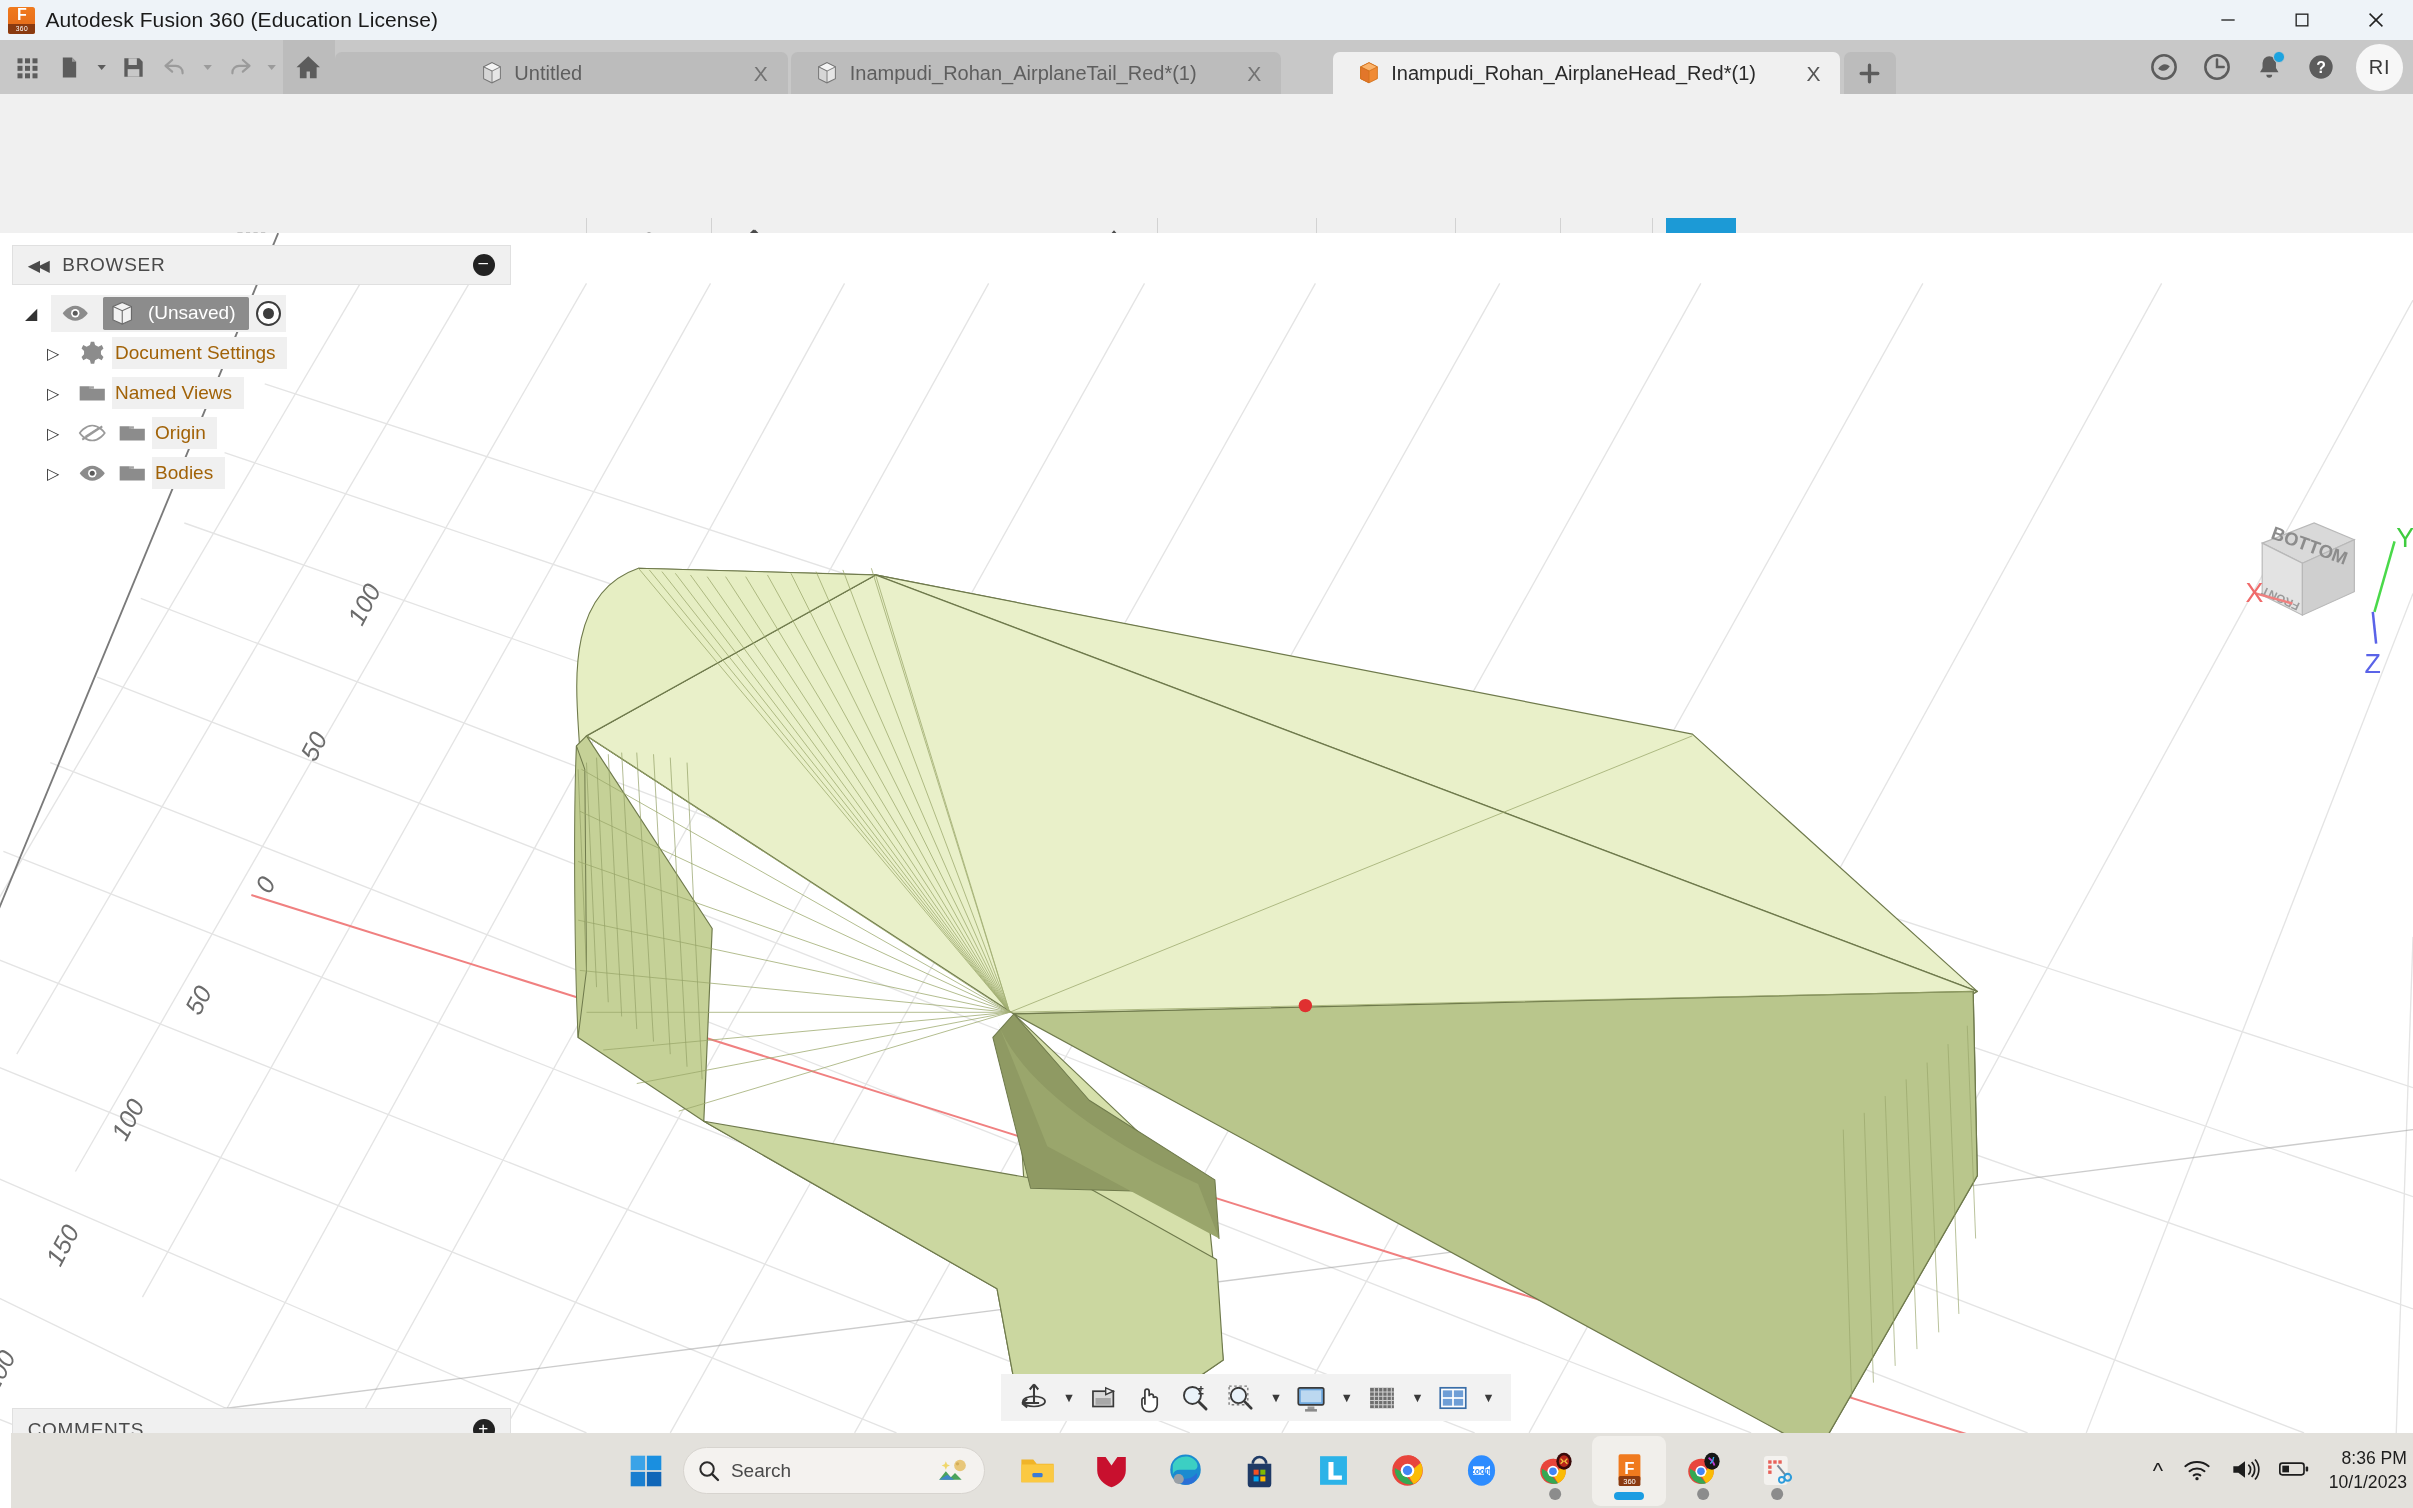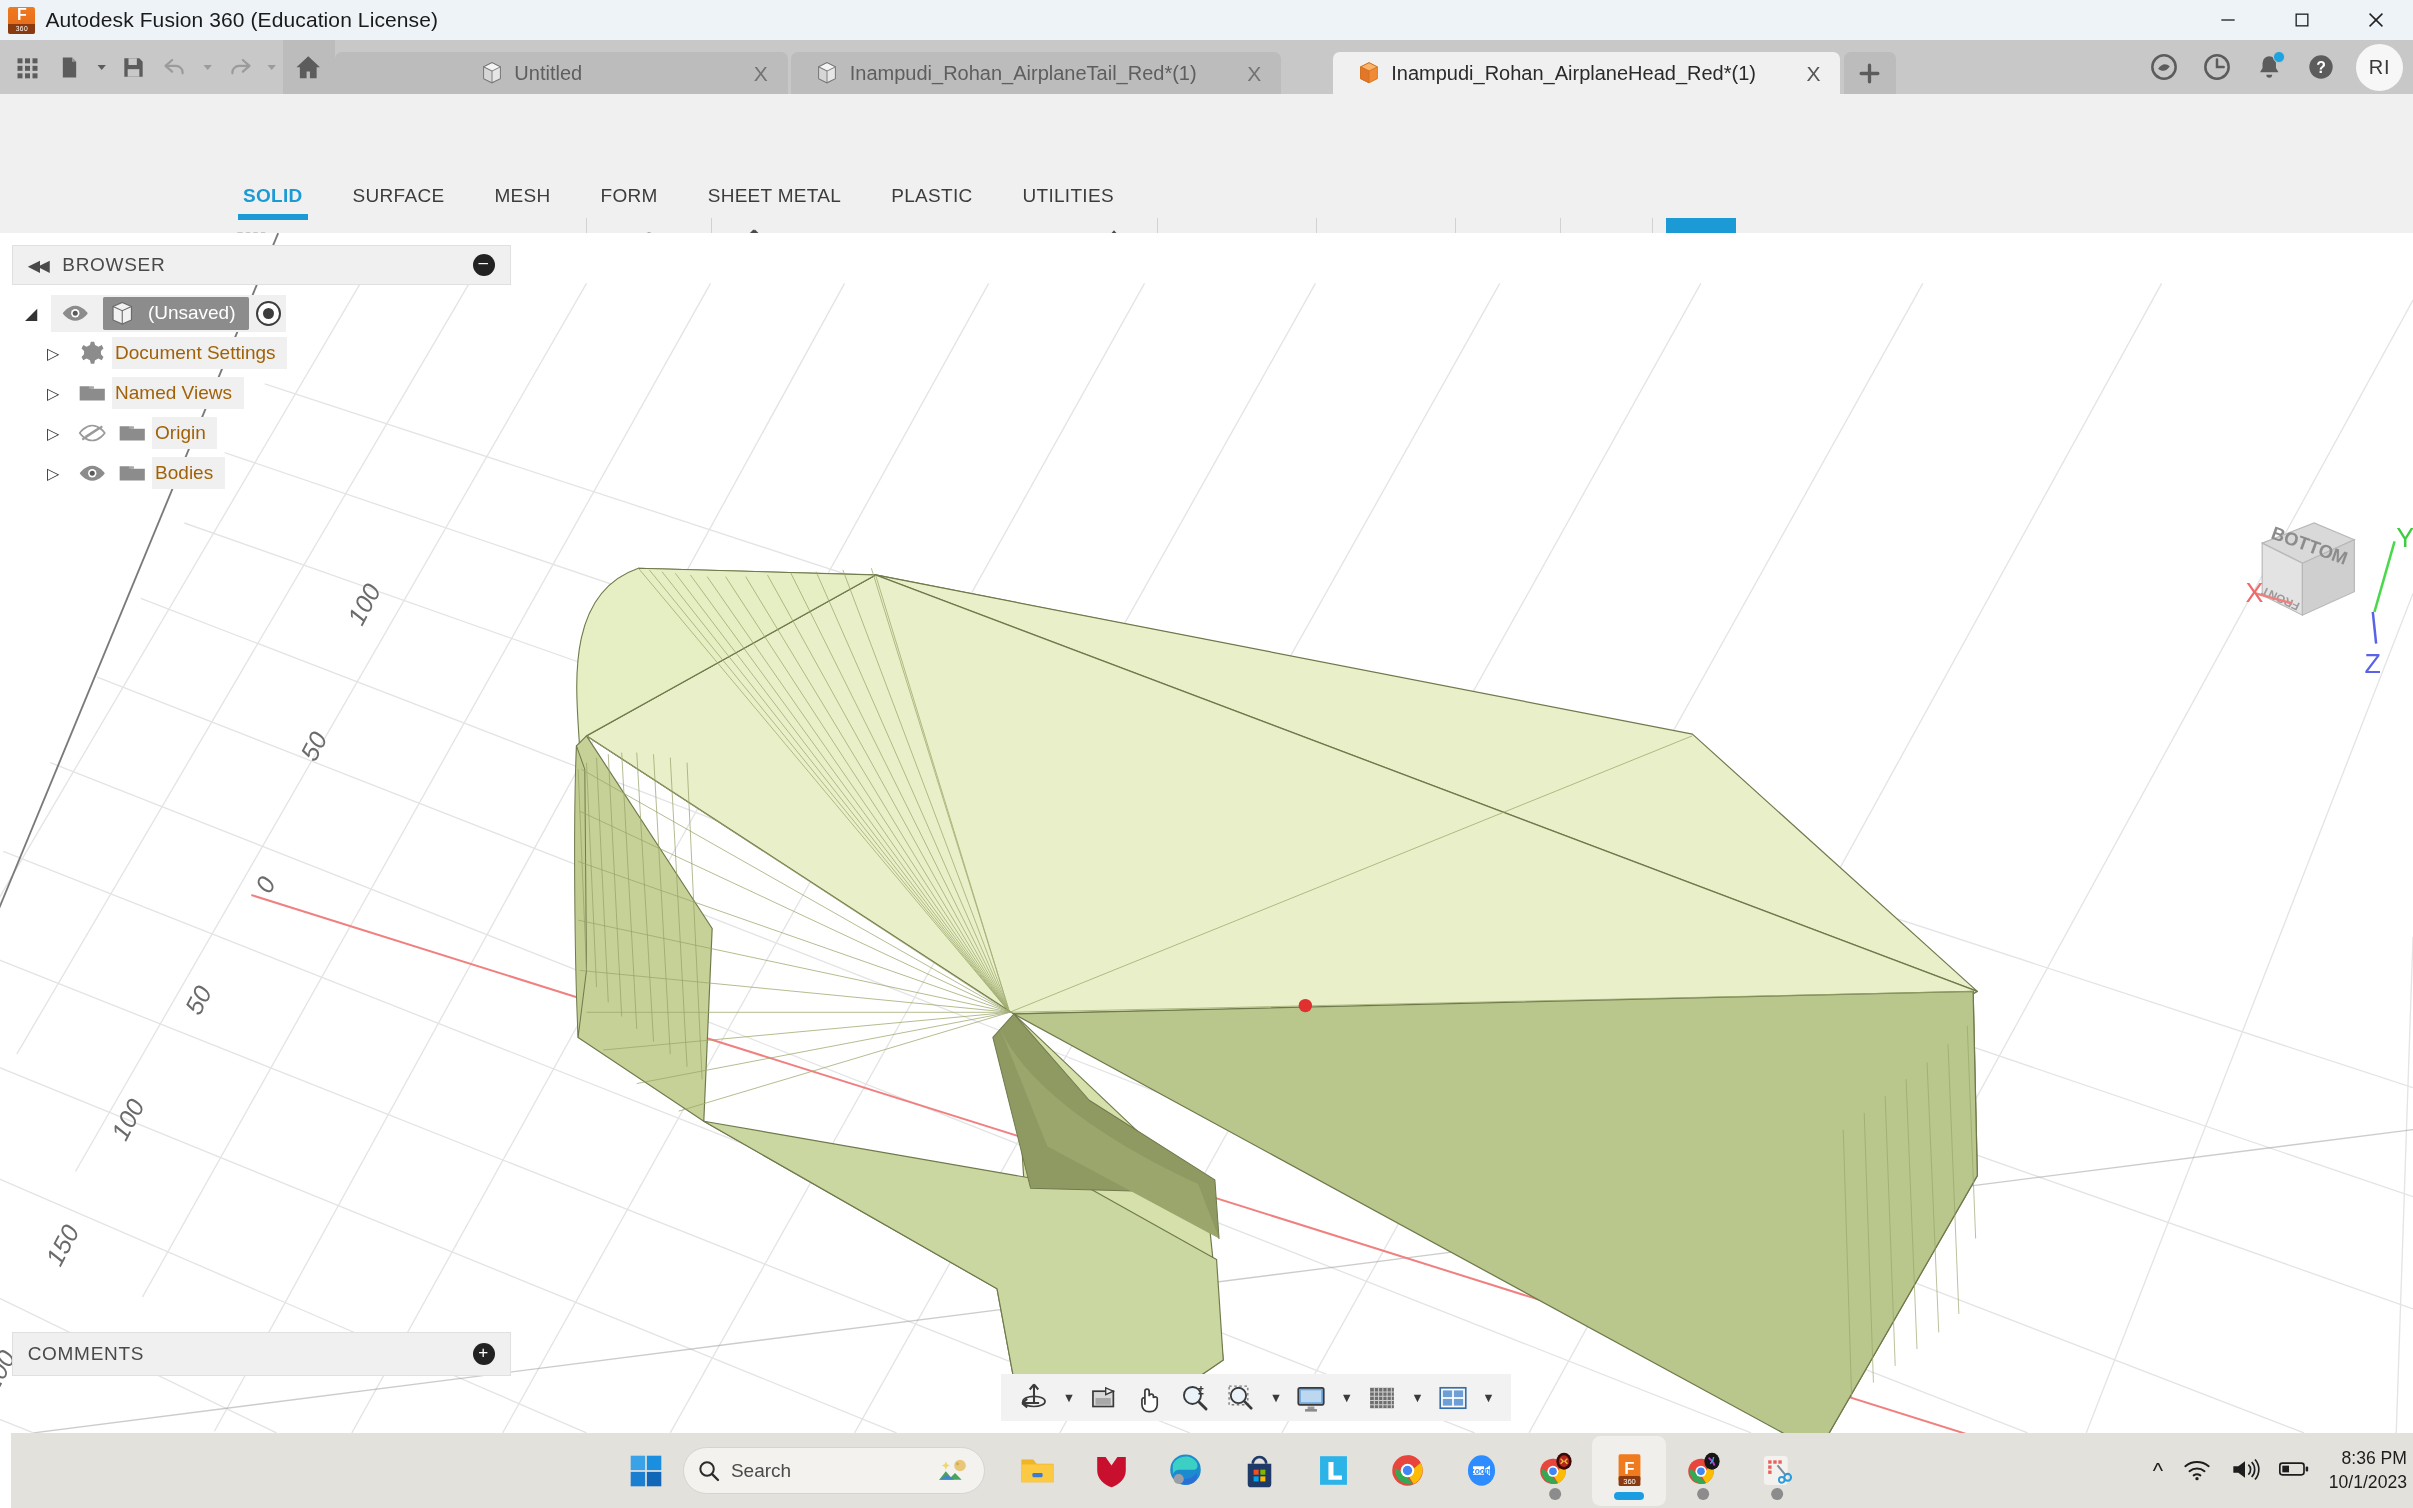--- a/index.html
+++ b/index.html
@@ -167,21 +167,21 @@
   .tnode.root .rootchip .rlabel { font-size: 19px; color: #ffffff; }
   .tnode.root .rootwrap { display: flex; align-items: center; background: #f0f0f0; padding: 1.7px 5px; gap: 7px;}
   .radio-dot {
     width: 25px; height: 25px; border-radius: 50%; border: 2.5px solid #3d3d3d; background: #fff;
     display: flex; align-items: center; justify-content: center;
   }
   .radio-dot i { width: 11.7px; height: 11.7px; border-radius: 50%; background: #3d3d3d; display: block; }
 
   
   #comments {
-    position: absolute; left: 11.7px; top: 1332px; width: 499px; height: 44px;
+    position: absolute; left: 11.7px; top: 1408px; width: 499px; height: 44px;
     background: #f0f0f0; border: 0.8px solid #e0e0e0;
     display: flex; align-items: center; padding: 0 15px;
     font-size: 19px; color: #4a4a4a; letter-spacing: 0.7px;
   }
   #comments .plus {
     margin-left: auto; width: 22px; height: 22px; border-radius: 50%;
     background: #222; color: #fff; font-size: 17px; line-height: 20px; text-align: center;
   }
 
   
@@ -374,43 +374,20 @@
           <text x="18" y="25" font-size="19" font-family="Liberation Sans, sans-serif" font-weight="bold" fill="#fff" text-anchor="middle">?</text>
         </svg>
     </div>
     <div class="avatar">RI</div>
   </div>
 </div>
 
 <div id="ribbon">
 
 
-  <div id="ribbon-tabs">
-    <div class="rtab active">
-        <span>SOLID</span>
-      </div>
-    <div class="rtab">
-        <span>SURFACE</span>
-      </div>
-    <div class="rtab">
-        <span>MESH</span>
-      </div>
-    <div class="rtab">
-        <span>FORM</span>
-      </div>
-    <div class="rtab">
-        <span>SHEET METAL</span>
-      </div>
-    <div class="rtab">
-        <span>PLASTIC</span>
-      </div>
-    <div class="rtab">
-        <span>UTILITIES</span>
-      </div>
-  </div>
 
   <div id="ribbon-panels">
 
     <div class="panel">
       <div class="row">
         <div class="rbtn">
           <svg width="52" height="52" viewBox="0 0 62 62">
             <rect x="10" y="8" width="34" height="34" fill="none" stroke="#4a4a4a" stroke-width="2.4" stroke-dasharray="5 4"></rect>
             <path d="M34 28l10-10 8 8-10 10z" fill="#d9d9d9" stroke="#4a4a4a" stroke-width="2"></path>
             <path d="M18 36v14M11 43h14" stroke="#2e9a2e" stroke-width="5" stroke-linecap="round"></path>

